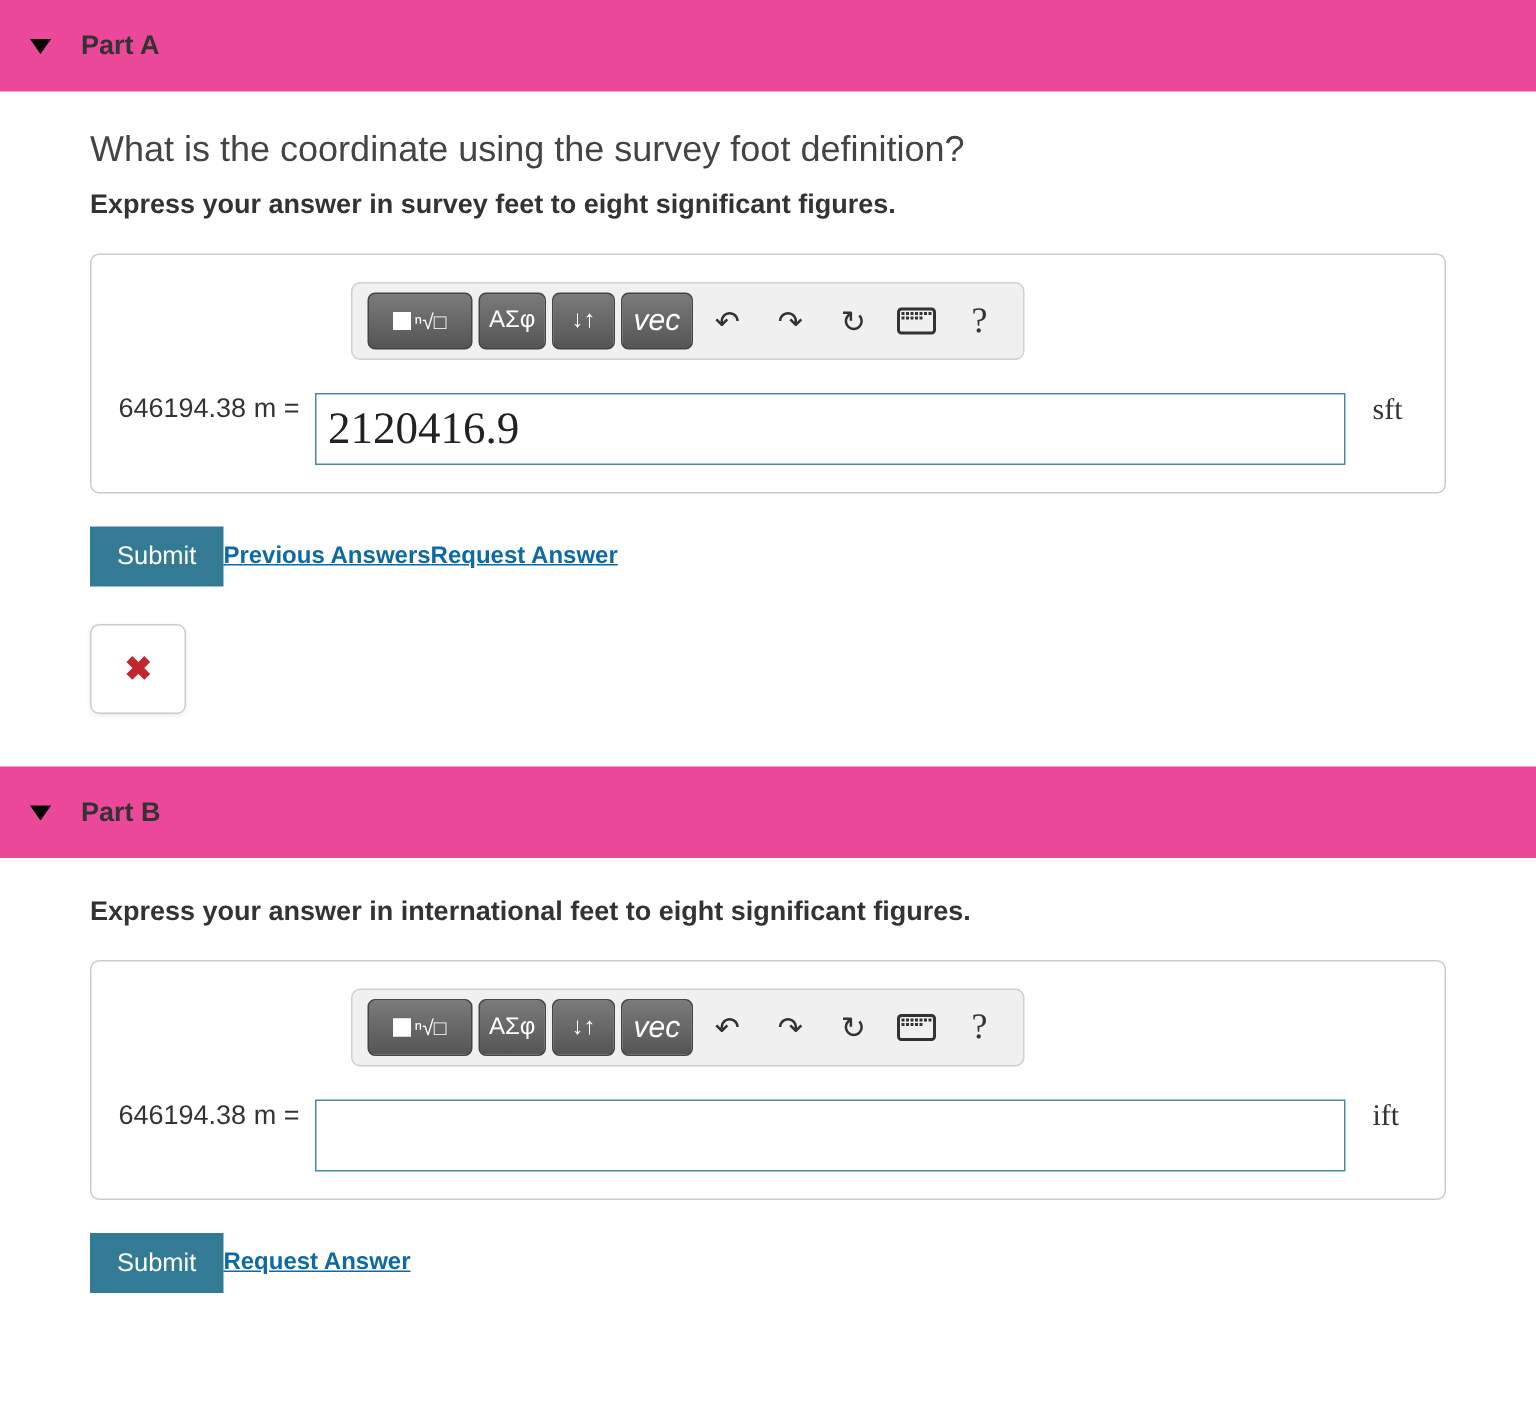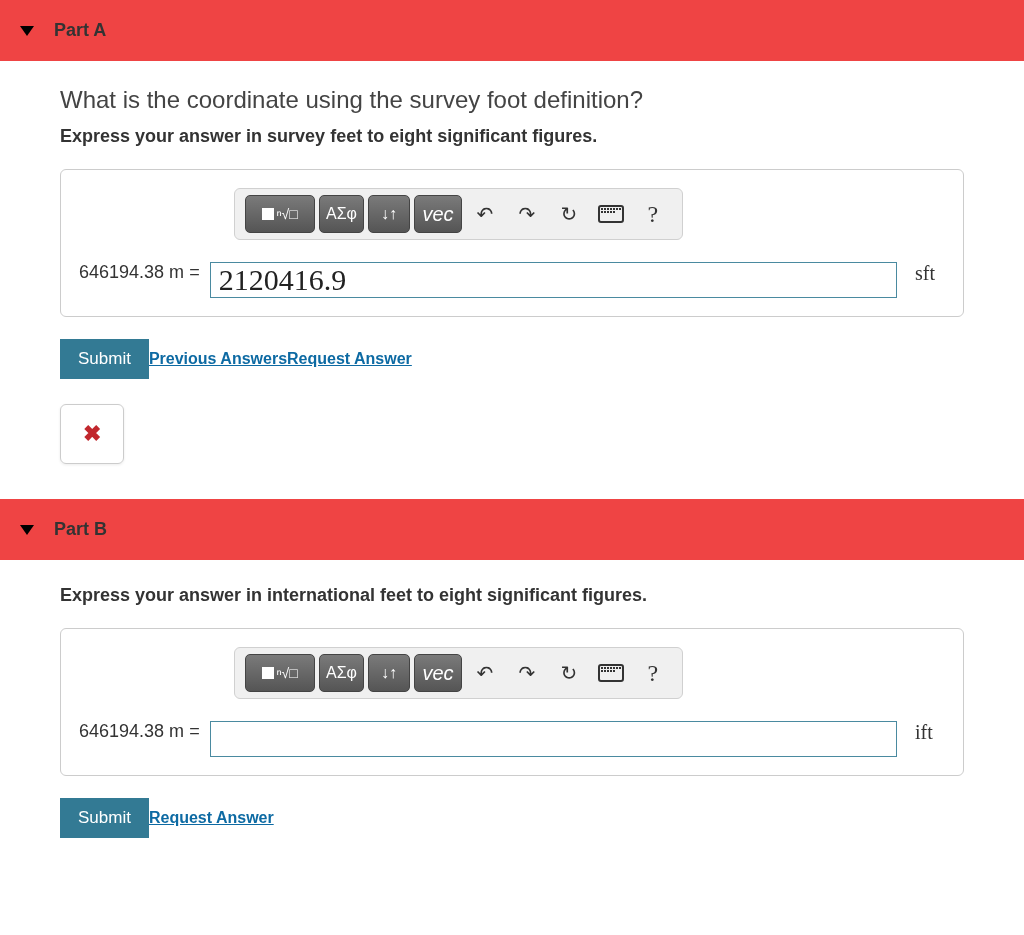--- a/index.html
+++ b/index.html
@@ -1,32 +1,32 @@
 <!DOCTYPE html>
 <html><head>
 <meta charset="utf-8">
 <style>
 * { box-sizing: border-box; margin: 0; padding: 0; }
 body { font-family: Arial, Helvetica, sans-serif; font-size: 16px; color: #333; background: #fff; width: 1024px; }
-.part-header { background: #ef4444; padding: 20px 20px 20px 20px; display: flex; align-items: center; gap: 20px; }
+.part-header { background: #ec4899; padding: 20px 20px 20px 20px; display: flex; align-items: center; gap: 20px; }
 .caret { width: 0; height: 0; border-left: 7px solid transparent; border-right: 7px solid transparent; border-top: 10px solid #000; }
 .part-title { font-weight: bold; font-size: 18px; }
 .part-body { padding: 25px 60px 35px 60px; }
 .question { font-size: 24px; color: #444; margin-bottom: 12px; }
 .instruction { font-weight: bold; font-size: 18px; margin-bottom: 22px; }
 .answer-box { border: 1px solid #ccc; border-radius: 6px; padding: 18px; margin-bottom: 22px; }
 .toolbar { display: inline-flex; align-items: center; background: #f0f0f0; border: 1px solid #d0d0d0; border-radius: 6px; padding: 6px 10px; margin-left: 155px; margin-bottom: 22px; gap: 4px; }
 .tool-btn { background: linear-gradient(#7a7a7a, #555); color: #fff; border: 1px solid #444; border-radius: 5px; height: 38px; min-width: 42px; display: flex; align-items: center; justify-content: center; font-size: 16px; cursor: pointer; padding: 0 6px; }
 .tool-btn.wide { min-width: 70px; }
 .tool-btn.vec { min-width: 48px; font-size: 20px; font-style: italic; }
 .tool-icon { width: 38px; height: 38px; display: flex; align-items: center; justify-content: center; font-size: 20px; color: #333; cursor: pointer; }
 .tool-icon.help { font-size: 24px; font-family: Georgia, serif; }
 .answer-row { display: flex; align-items: flex-start; gap: 10px; }
 .lhs { font-size: 18px; white-space: nowrap; }
-.answer-input { flex: 1; height: 36px; border: 1px solid #4a8aa0; font-size: 30px; font-family: Georgia, 'Times New Roman', serif; padding: 2px 8px; color: #222; }
+.answer-input { flex: 1; height: 48px; border: 1px solid #4a8aa0; font-size: 30px; font-family: Georgia, 'Times New Roman', serif; padding: 2px 8px; color: #222; }
 .unit { font-size: 20px; font-family: Georgia, serif; margin-left: 8px; min-width: 30px; }
 .btn-row { display: flex; align-items: center; margin-bottom: 25px; }
 .submit-btn { background: #337a94; color: #fff; border: none; padding: 10px 18px; font-size: 17px; cursor: pointer; }
 .link { color: #0d6aa3; font-weight: bold; text-decoration: underline; font-size: 16px; cursor: pointer; }
 .feedback { display: inline-flex; align-items: center; gap: 14px; border: 1px solid #ccc; border-radius: 6px; padding: 16px 22px; box-shadow: 0 1px 3px rgba(0,0,0,0.08); }
 .x-icon { color: #c1272d; font-size: 22px; font-weight: bold; }
 .feedback-text { font-weight: bold; font-size: 18px; }
 .kbd-icon { border: 2px solid #333; border-radius: 3px; width: 26px; height: 18px; display: flex; flex-wrap: wrap; padding: 1px; gap: 1px; align-content: flex-start; }
 .kbd-icon span { width: 2px; height: 2px; background: #333; }
 .template-icon-box { display: flex; align-items: center; gap: 2px; }

